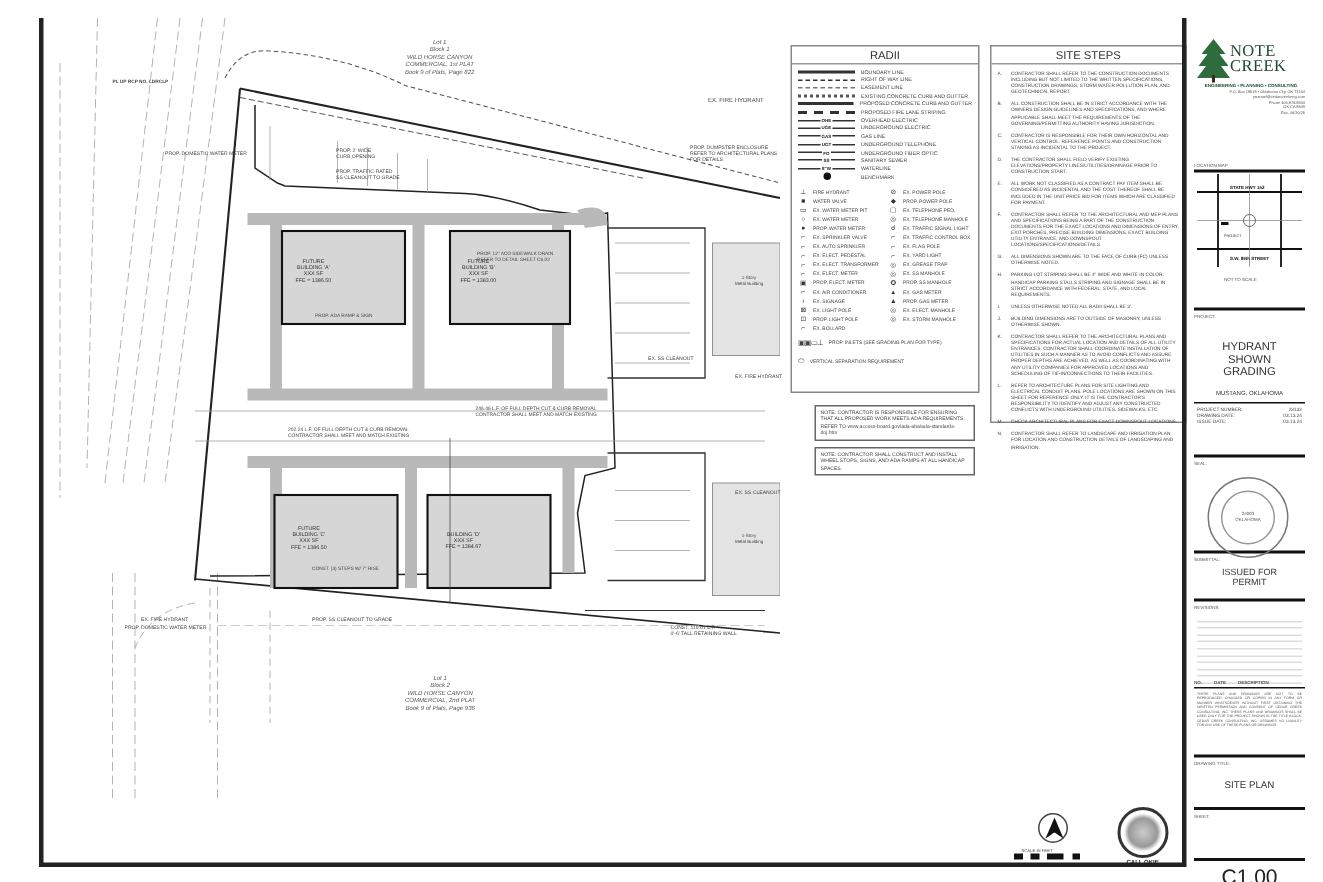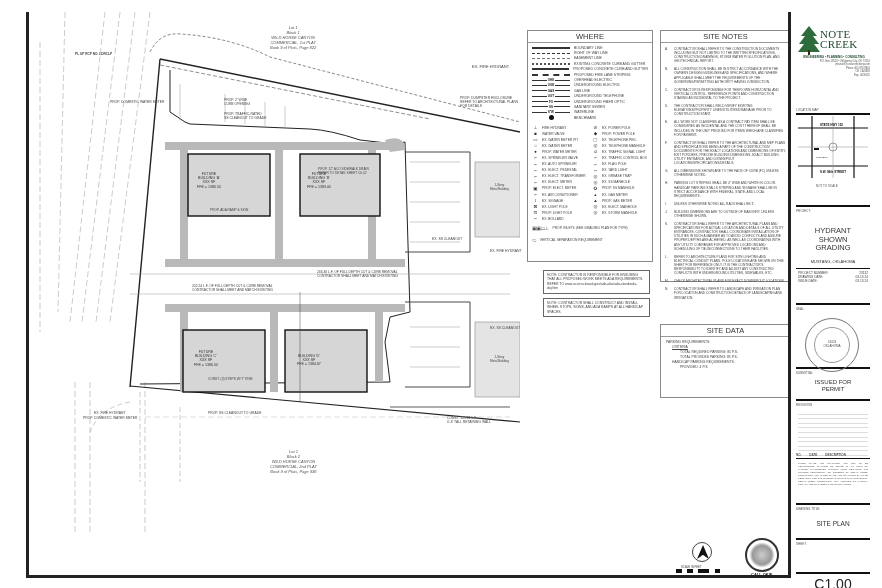--- a/index.html
+++ b/index.html
@@ -228,21 +228,21 @@
     <div>XXX SF</div>
     <div>FFE = 1386.50</div>
   </div>
   <div class="bld-label" style="left:285px;top:342px;">
     <div>BUILDING 'D'</div>
     <div>XXX SF</div>
     <div>FFE = 1384.67</div>
   </div>
 
   <div class="legend">
-    <div class="panel-title">WHERE</div>
+    <div class="panel-title">RADII</div>
     <div class="leg-lines">
       <div class="leg-line">
           <span class="sw">
             <span class="ln" style="border-top-width:2px"></span>
           </span>
           <span class="lbl">BOUNDARY LINE</span>
         </div>
       <div class="leg-line">
           <span class="sw">
             <span class="ln" style="border-top:1px dashed #333"></span>
@@ -466,21 +466,21 @@
     <div class="leg-extra">
         <span class="g">⬭</span>
         <span>VERTICAL SEPARATION REQUIREMENT</span>
       </div>
   </div>
 
   <div class="note-box" style="top:258px;">NOTE: CONTRACTOR IS RESPONSIBLE FOR ENSURING THAT ALL PROPOSED WORK MEETS ADA REQUIREMENTS. REFER TO www.access-board.gov/ada-aba/ada-standards-doj.htm</div>
   <div class="note-box" style="top:286px;">NOTE: CONTRACTOR SHALL CONSTRUCT AND INSTALL WHEEL STOPS, SIGNS, AND ADA RAMPS AT ALL HANDICAP SPACES.</div>
 
   <div class="notes">
-    <div class="panel-title">SITE NOTES</div>
+    <div class="panel-title">SITE STEPS</div>
     <div id="notes-list">
         <div class="note">
           <span class="k">A.</span>
           <span>CONTRACTOR SHALL REFER TO THE CONSTRUCTION DOCUMENTS INCLUDING BUT NOT LIMITED TO THE WRITTEN SPECIFICATIONS, CONSTRUCTION DRAWINGS, STORM WATER POLLUTION PLAN, AND GEOTECHNICAL REPORT.</span>
         </div>
         <div class="note">
           <span class="k">B.</span>
           <span>ALL CONSTRUCTION SHALL BE IN STRICT ACCORDANCE WITH THE OWNERS DESIGN GUIDELINES AND SPECIFICATIONS, AND WHERE APPLICABLE SHALL MEET THE REQUIREMENTS OF THE GOVERNING/PERMITTING AUTHORITY HAVING JURISDICTION.</span>
         </div>
         <div class="note">
@@ -527,31 +527,20 @@
           <span class="k">M.</span>
           <span>CHECK ARCHITECTURAL PLANS FOR EXACT DOWNSPOUT LOCATIONS.</span>
         </div>
         <div class="note">
           <span class="k">N.</span>
           <span>CONTRACTOR SHALL REFER TO LANDSCAPE AND IRRIGATION PLAN FOR LOCATION AND CONSTRUCTION DETAILS OF LANDSCAPING AND IRRIGATION.</span>
         </div>
       </div>
   </div>
 
-  <div class="site-data">
-    <div class="panel-title">SITE DATA</div>
-    <div class="sd-body">
-      <div>PARKING REQUIREMENTS:</div>
-      <div style="padding-left:6px;text-decoration:underline">CRITERIA</div>
-      <div style="padding-left:14px">TOTAL REQUIRED PARKING: 85 P.S.</div>
-      <div style="padding-left:14px">TOTAL PROVIDED PARKING: 85 P.S.</div>
-      <div style="padding-left:6px">HANDICAP PARKING REQUIREMENTS:</div>
-      <div style="padding-left:14px">PROVIDED: 4 P.S.</div>
-    </div>
-  </div>
 
   <div class="north">
     <svg width="20" height="20" viewBox="0 0 20 20">
         <polygon points="10,2 16,16 10,12 4,16" fill="#111"></polygon>
         <text x="8.5" y="15" font-size="4" fill="#fff" font-family="Liberation Sans, sans-serif">N</text>
       </svg>
   </div>
   <div class="scale">SCALE IN FEET</div>
   <div class="scalebar">
     <span style="background:#111"></span>

